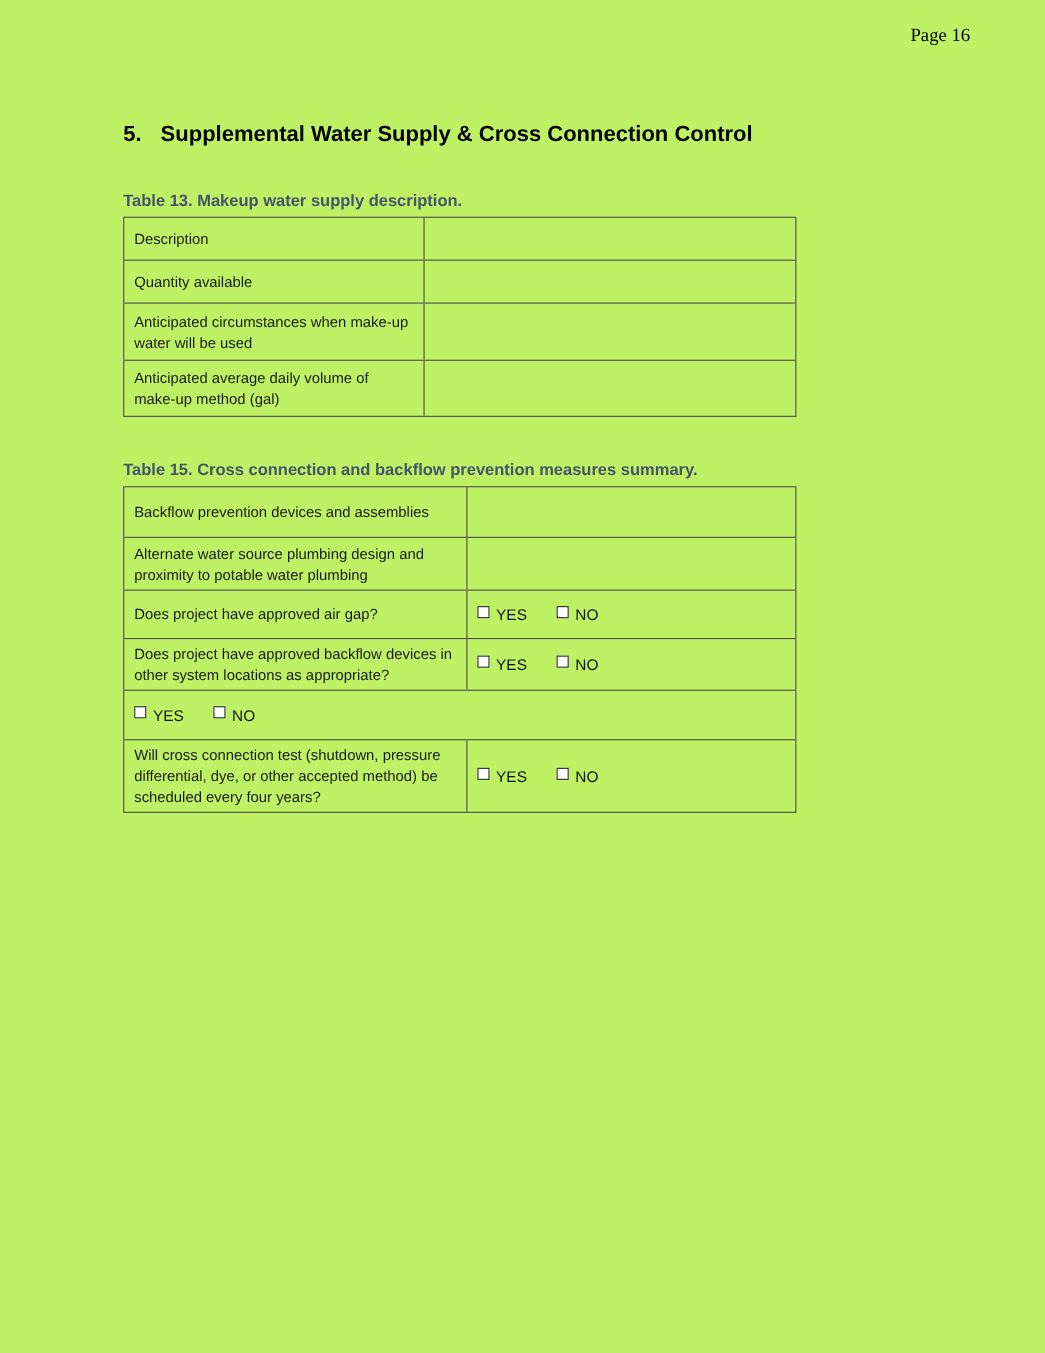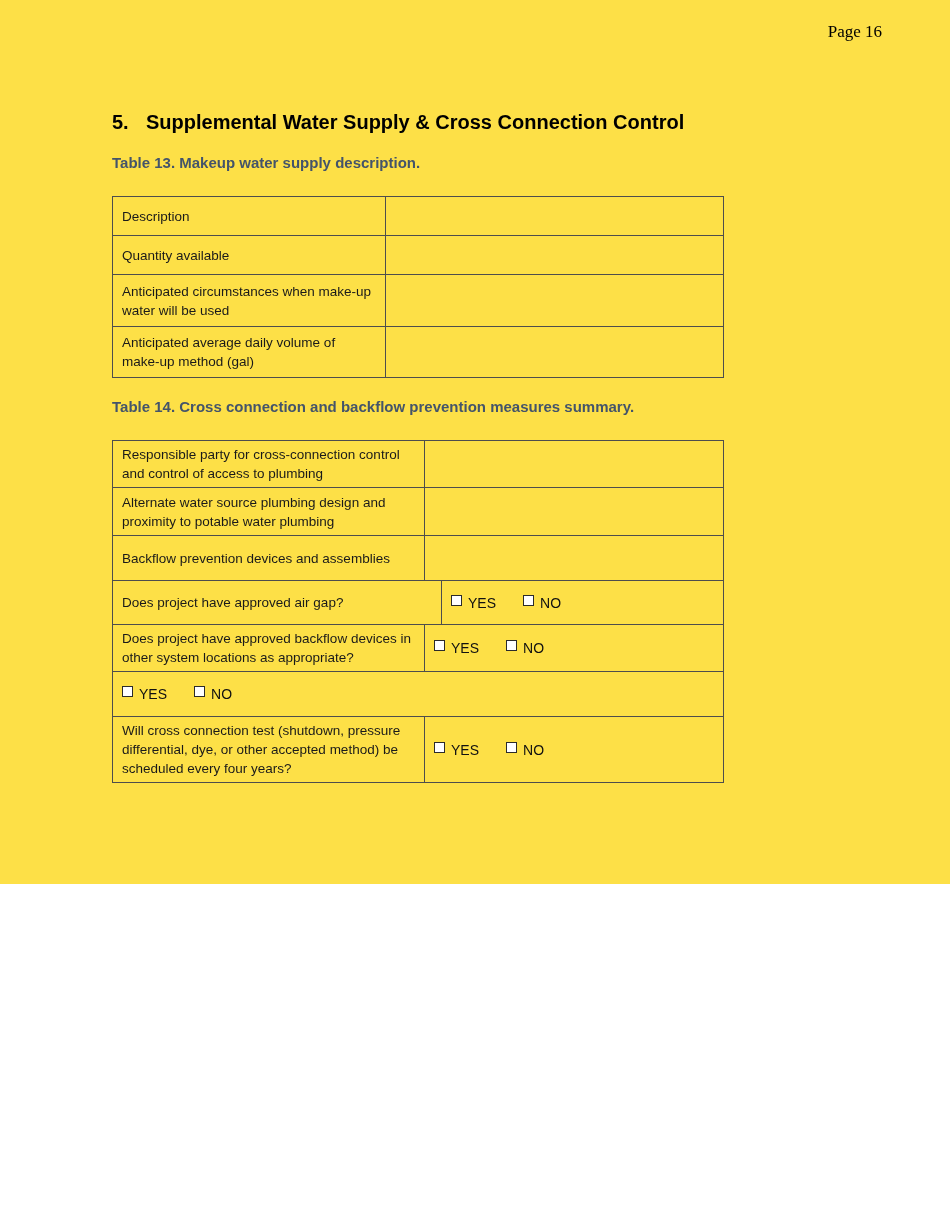--- a/index.html
+++ b/index.html
@@ -1,21 +1,21 @@
 <!DOCTYPE html>
 <html><head>
 <meta charset="utf-8">
 <style>
   * { box-sizing: border-box; }
   html, body { margin: 0; padding: 0; background: #ffffff; }
   .page {
     position: relative;
     width: 950px;
-    height: 884px;
-    background: #fde047;
+    height: 1230px;
+    background: #bef264;
     font-family: "Liberation Sans", sans-serif;
     color: #1a1a1a;
     overflow: hidden;
   }
   .page-number {
     position: absolute;
     top: 22px;
     right: 68px;
     font-family: "Liberation Serif", serif;
     font-size: 17px;
@@ -37,28 +37,28 @@
   }
   .section-number { width: 34px; flex: 0 0 34px; }
   .note {
     margin-top: 27px;
     font-size: 15px;
     font-style: italic;
     color: #7f7f7f;
     line-height: 18px;
   }
   .caption {
-    margin-top: 20px;
+    margin-top: 40px;
     font-size: 15px;
     font-weight: bold;
     color: #44546a;
     line-height: 18px;
   }
   .doc-table {
-    margin-top: 24px;
+    margin-top: 5px;
     width: 612px;
     border: 1px solid #4d4d4d;
   }
   .t-row { display: grid; border-top: 1px solid #4d4d4d; }
   .t-row:first-child { border-top: none; }
   .t13 .t-row { grid-template-columns: 272px 1fr; }
   .t14 .t-row { grid-template-columns: 311px 1fr; }
   .t-cell {
     display: flex;
     align-items: center;
@@ -111,36 +111,32 @@
       <div class="t-row" style="min-height:52px;">
         <div class="t-cell">Anticipated circumstances when make-up water will be used</div>
         <div class="t-cell"></div>
       </div>
       <div class="t-row" style="min-height:51px;">
         <div class="t-cell">Anticipated average daily volume of make-up method (gal)</div>
         <div class="t-cell"></div>
       </div>
     </div>
 
-    <div class="caption">Table 14. Cross connection and backflow prevention measures summary.</div>
+    <div class="caption">Table 15. Cross connection and backflow prevention measures summary.</div>
 
     <div class="doc-table t14">
       <div class="t-row" style="min-height:45px;">
-        <div class="t-cell">Responsible party for cross-connection control and control of access to plumbing</div>
+        <div class="t-cell">Backflow prevention devices and assemblies</div>
         <div class="t-cell"></div>
       </div>
       <div class="t-row" style="min-height:48px;">
         <div class="t-cell">Alternate water source plumbing design and proximity to potable water plumbing</div>
         <div class="t-cell"></div>
       </div>
-      <div class="t-row" style="min-height:45px;">
-        <div class="t-cell">Backflow prevention devices and assemblies</div>
-        <div class="t-cell"></div>
-      </div>
-      <div class="t-row" style="min-height:44px;gap:17px;">
+      <div class="t-row" style="min-height:44px;">
         <div class="t-cell">Does project have approved air gap?</div>
         <div class="t-cell">
           <span class="yesno">
             <span class="opt">
               <span class="checkbox"></span>
               <span class="opt-label">YES</span>
             </span>
             <span class="opt">
               <span class="checkbox"></span>
               <span class="opt-label">NO</span>

